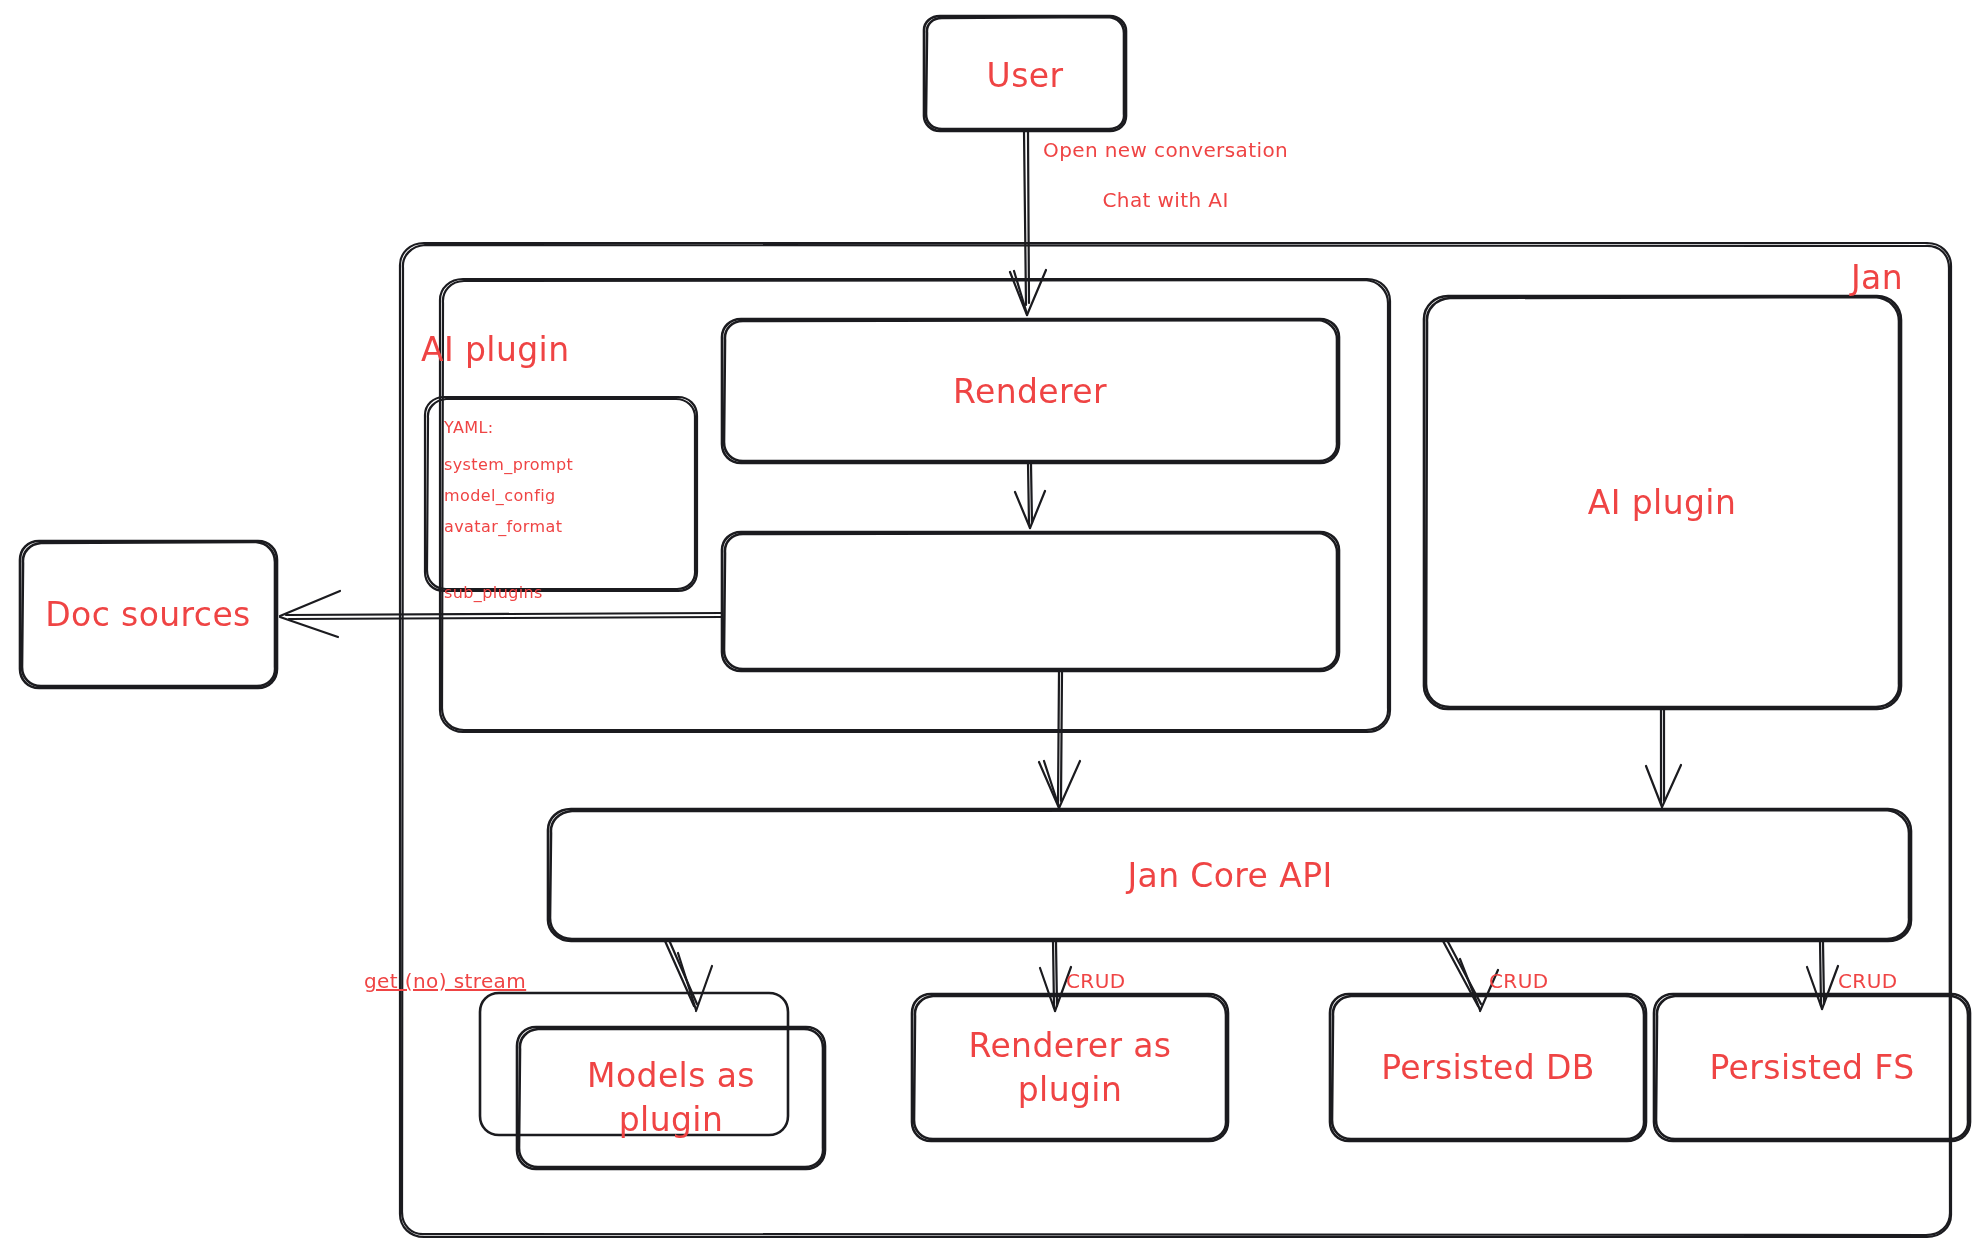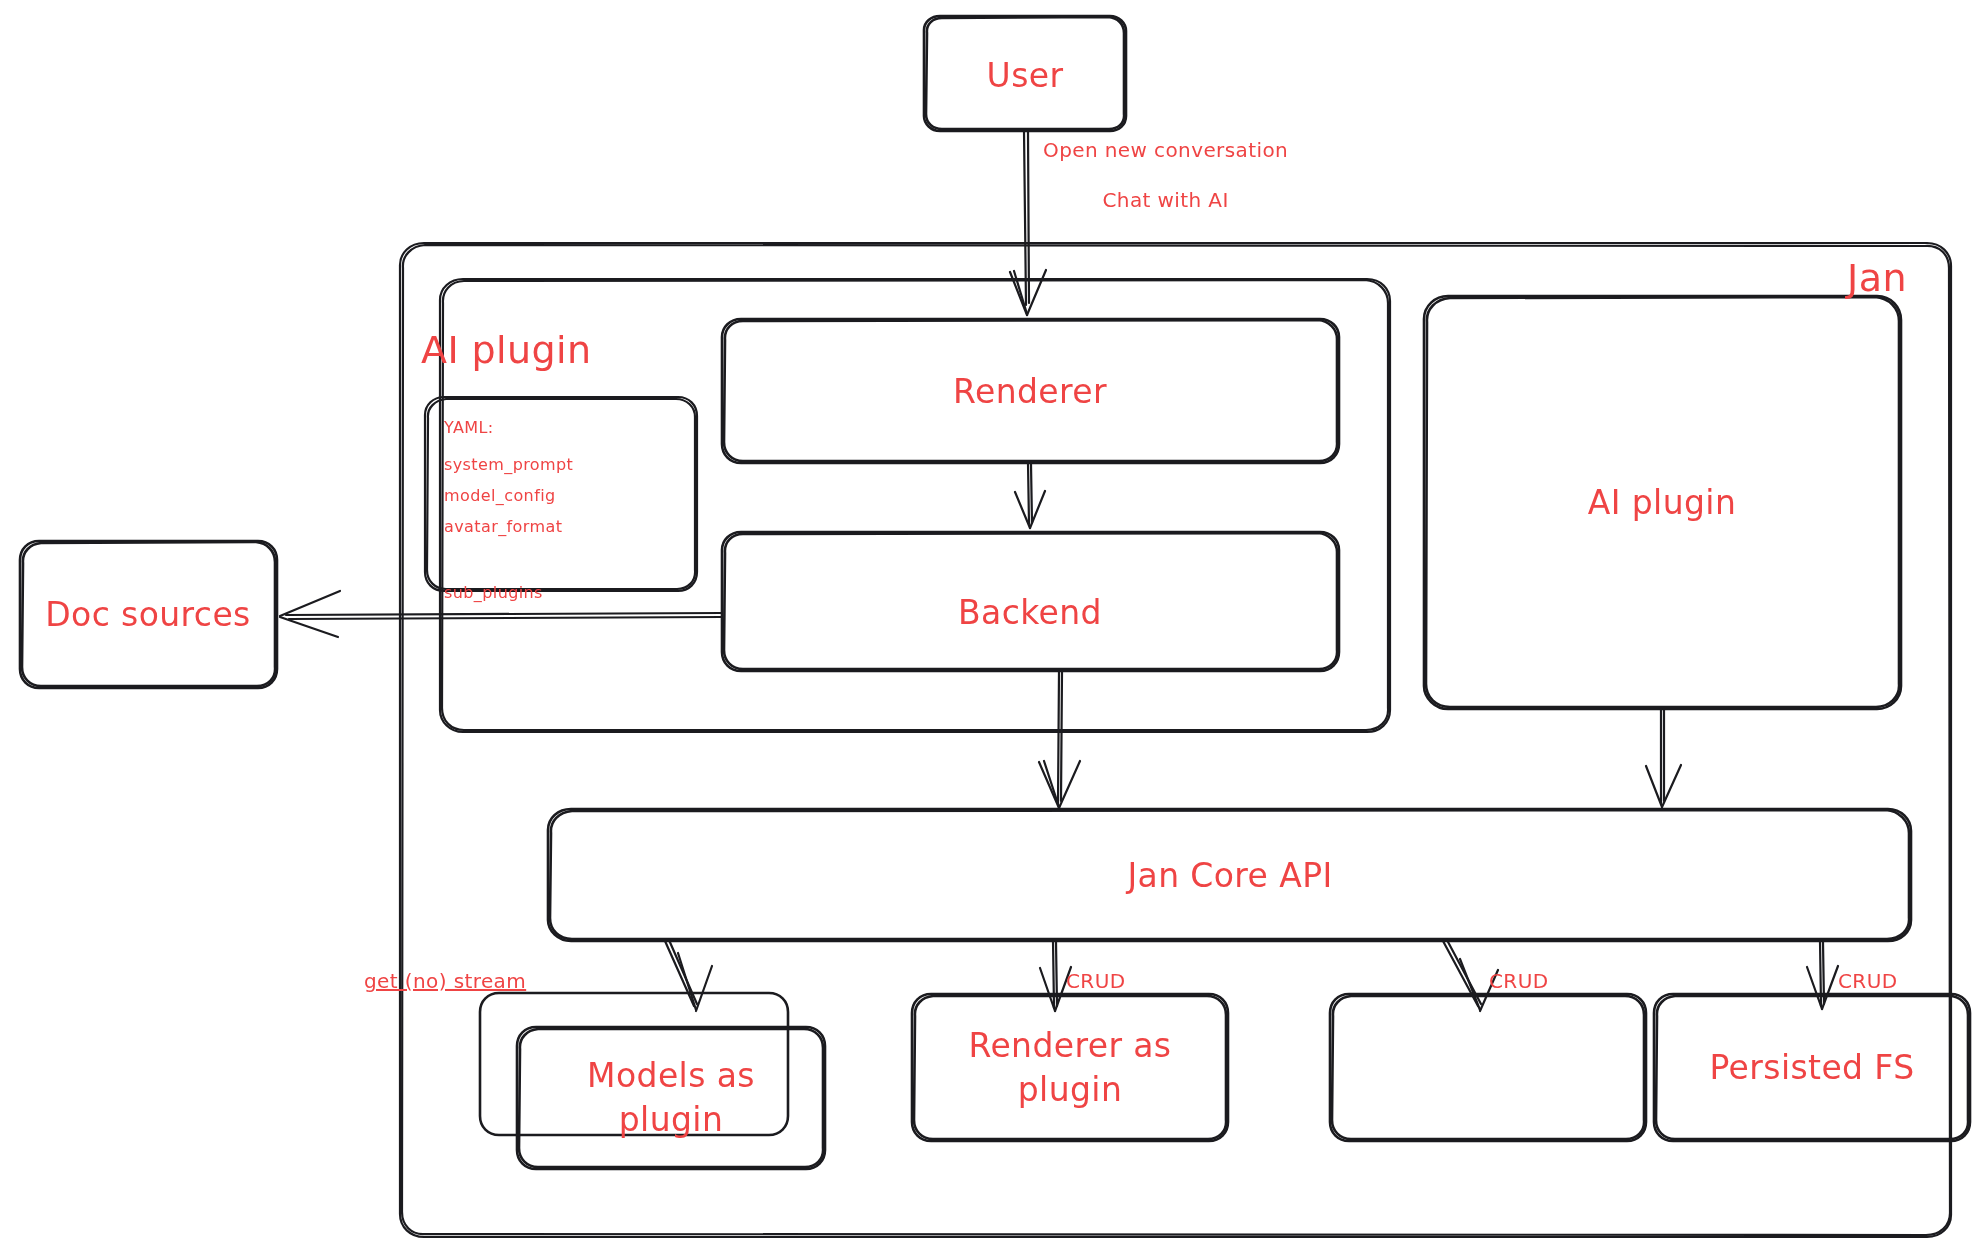--- a/index.html
+++ b/index.html
@@ -44,21 +44,21 @@
   }
   .lbl-center {
     text-align: center;
     transform: translate(-50%, -50%);
   }
   .t-node {
     font-size: 33px;
     line-height: 44px;
   }
   .t-group {
-    font-size: 38px;
+    font-size: 33px;
     line-height: 40px;
   }
   .t-edge {
     font-size: 20px;
     line-height: 50px;
     text-align: center;
   }
   .t-yaml {
     font-size: 16px;
     line-height: 26px;
@@ -209,34 +209,34 @@
   </svg>
 
   <div class="lbl t-group hand" style="left:1877px; top:278px; transform:translate(-50%,-50%);">Jan</div>
 
   <div class="lbl t-group hand" style="left:421px; top:330px;">AI plugin</div>
 
   <div class="lbl t-node lbl-center hand" style="left:1025px; top:76px; width:200px;">User</div>
 
   <div class="lbl t-node lbl-center hand" style="left:1030px; top:392px; width:560px;">Renderer</div>
 
-  <div class="lbl t-node lbl-center hand" style="left:1030px; top:613px; width:560px;">Backend</div>
 
   <div class="lbl t-node lbl-center hand" style="left:1662px; top:503px; width:420px;">AI plugin</div>
 
   <div class="lbl t-node lbl-center hand" style="left:1230px; top:876px; width:700px;">Jan Core API</div>
 
   <div class="lbl t-node lbl-center hand" style="left:148px; top:615px; width:250px;">Doc sources</div>
 
   <div class="lbl t-node lbl-center hand" style="left:671px; top:1098px; width:290px;">Models as
 plugin</div>
 
   <div class="lbl t-node lbl-center hand" style="left:1070px; top:1068px; width:300px;">Renderer as
 plugin</div>
 
+  <div class="lbl t-node lbl-center hand" style="left:1488px; top:1068px; width:300px;">Persisted DB</div>
 
   <div class="lbl t-node lbl-center hand" style="left:1812px; top:1068px; width:300px;">Persisted FS</div>
 
   <div class="lbl t-yaml hand" style="left:444px; top:415px;">YAML:</div>
   <div class="lbl t-yaml hand" style="left:444px; top:452px;">system_prompt</div>
   <div class="lbl t-yaml hand" style="left:444px; top:483px;">model_config</div>
   <div class="lbl t-yaml hand" style="left:444px; top:514px;">avatar_format</div>
   <div class="lbl t-yaml hand" style="left:444px; top:545px;margin-top:35px;">sub_plugins</div>
 
   <div class="lbl t-edge hand" style="left:1043px; top:125px;">Open new conversation

